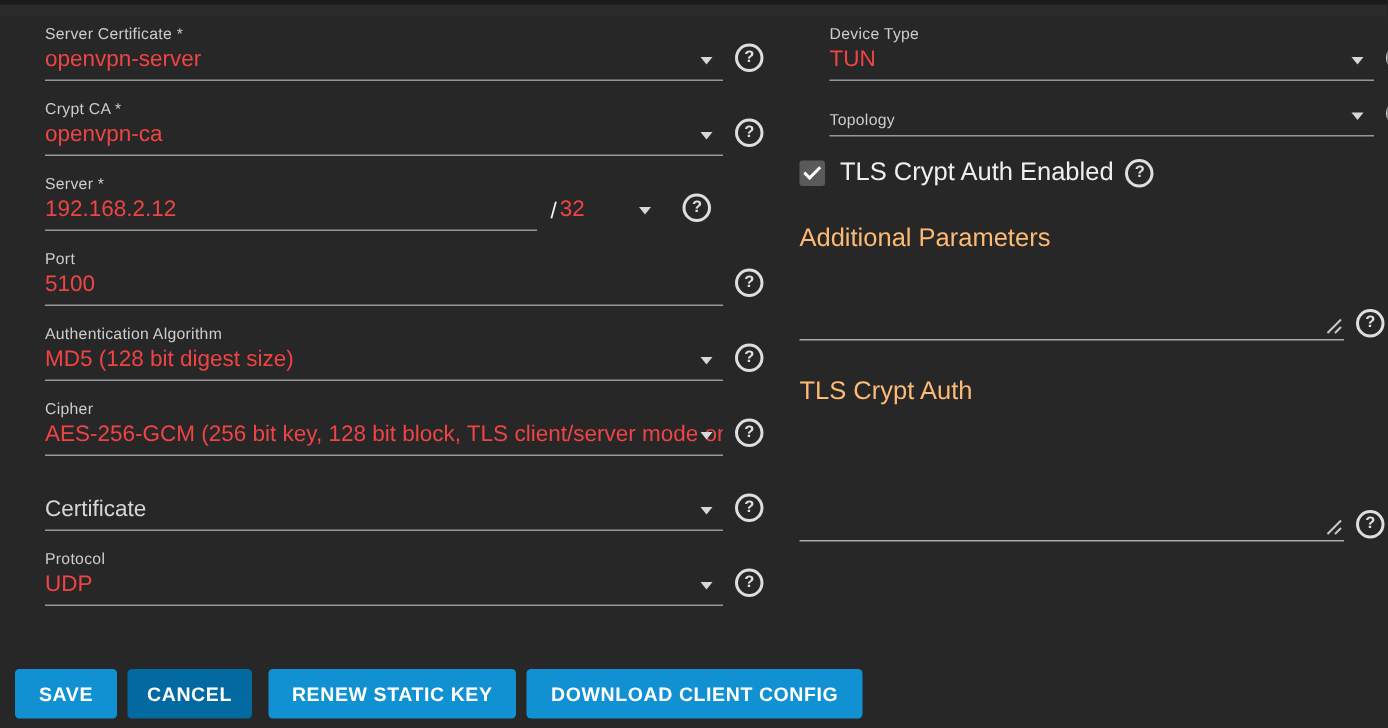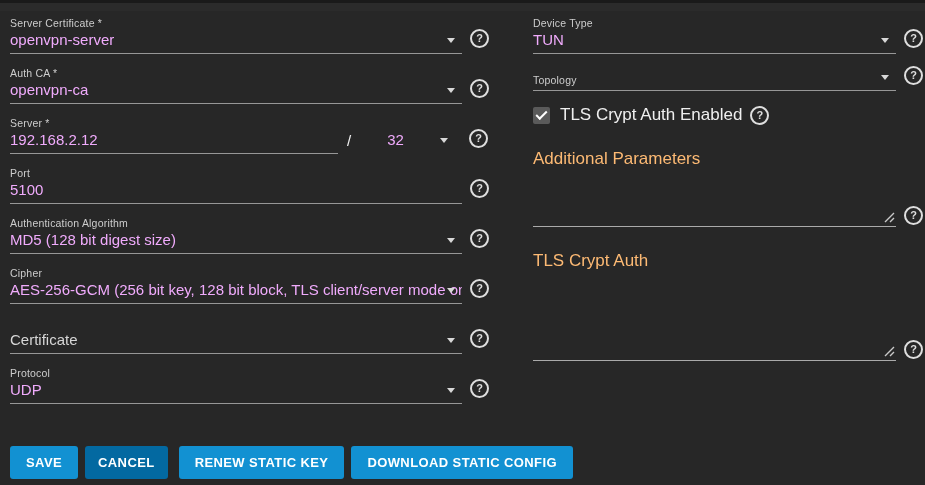--- a/index.html
+++ b/index.html
@@ -13,42 +13,42 @@
   .top-strip{position:absolute;top:0;left:0;width:925px;height:11px;background:#2b2b2b;border-top:3px solid #1a1a1a;box-sizing:border-box;}
 
   .col{position:absolute;top:16px;}
   .col-left{left:10px;}
   .col-right{left:533px;}
 
   .field-row{display:flex;align-items:flex-end;margin-bottom:12px;}
   .fctrl{
     width:452px;position:relative;
     border-bottom:1px solid #979797;
-    padding-bottom:3px;box-sizing:border-box;
+    padding-bottom:3px;box-sizing:border-box;margin-left:20px;
   }
   .col-right .fctrl{width:363px;}
   .flabel{font-size:10.5px;color:#cdcdcd;height:14px;line-height:14px;letter-spacing:.2px;white-space:nowrap;}
-  .fvalue{font-size:15px;color:#f0abfc;height:20px;line-height:20px;white-space:nowrap;overflow:hidden;}
+  .fvalue{font-size:15px;color:#ef4444;height:20px;line-height:20px;white-space:nowrap;overflow:hidden;}
   .fvalue.placeholder{color:#d6d6d6;}
   .caret{
     position:absolute;right:7px;bottom:10px;width:0;height:0;
     border-left:4.5px solid transparent;border-right:4.5px solid transparent;
     border-top:5px solid #d8d8d8;
   }
   .help{
     width:15px;height:15px;border:2px solid #dedede;border-radius:50%;
     color:#dedede;font-size:11px;font-weight:bold;line-height:15px;
     text-align:center;margin-left:8px;margin-bottom:6px;flex:none;
     user-select:none;
   }
 
   
   .fctrl.server{width:328px;}
   .slash{font-size:15px;color:#f2f2f2;margin:0 2px 5px 9px;}
-  .subnet{width:68px;position:relative;padding-bottom:3px;box-sizing:border-box;margin-bottom:1px;margin-left:34px;}
+  .subnet{width:68px;position:relative;padding-bottom:3px;box-sizing:border-box;margin-bottom:1px;}
   .server-help{margin-left:14px;}
 
   
   .check-row{display:flex;align-items:center;margin:14px 0 0 0;height:20px;}
   .checkbox{
     width:17px;height:17px;background:#5a5a5a;border-radius:2px;
     position:relative;flex:none;
   }
   .checkbox .tick{
     position:absolute;left:3px;top:4px;width:9px;height:4px;
@@ -90,21 +90,21 @@
     <div class="fctrl">
       <div class="flabel">Server Certificate *</div>
       <div class="fvalue">openvpn-server</div>
       <span class="caret"></span>
     </div>
     <div class="help">?</div>
   </div>
 
   <div class="field-row">
     <div class="fctrl">
-      <div class="flabel">Auth CA *</div>
+      <div class="flabel">Crypt CA *</div>
       <div class="fvalue">openvpn-ca</div>
       <span class="caret"></span>
     </div>
     <div class="help">?</div>
   </div>
 
   <div class="field-row">
     <div class="fctrl server">
       <div class="flabel">Server *</div>
       <div class="fvalue">192.168.2.12</div>
@@ -209,14 +209,14 @@
     </div>
     <div class="help">?</div>
   </div>
 
 </div>
 
 <div class="btns">
   <button class="btn btn-blue">SAVE</button>
   <button class="btn btn-gray">CANCEL</button>
   <button class="btn btn-blue">RENEW STATIC KEY</button>
-  <button class="btn btn-blue">DOWNLOAD STATIC CONFIG</button>
+  <button class="btn btn-blue">DOWNLOAD CLIENT CONFIG</button>
 </div>
 
 </body></html>

